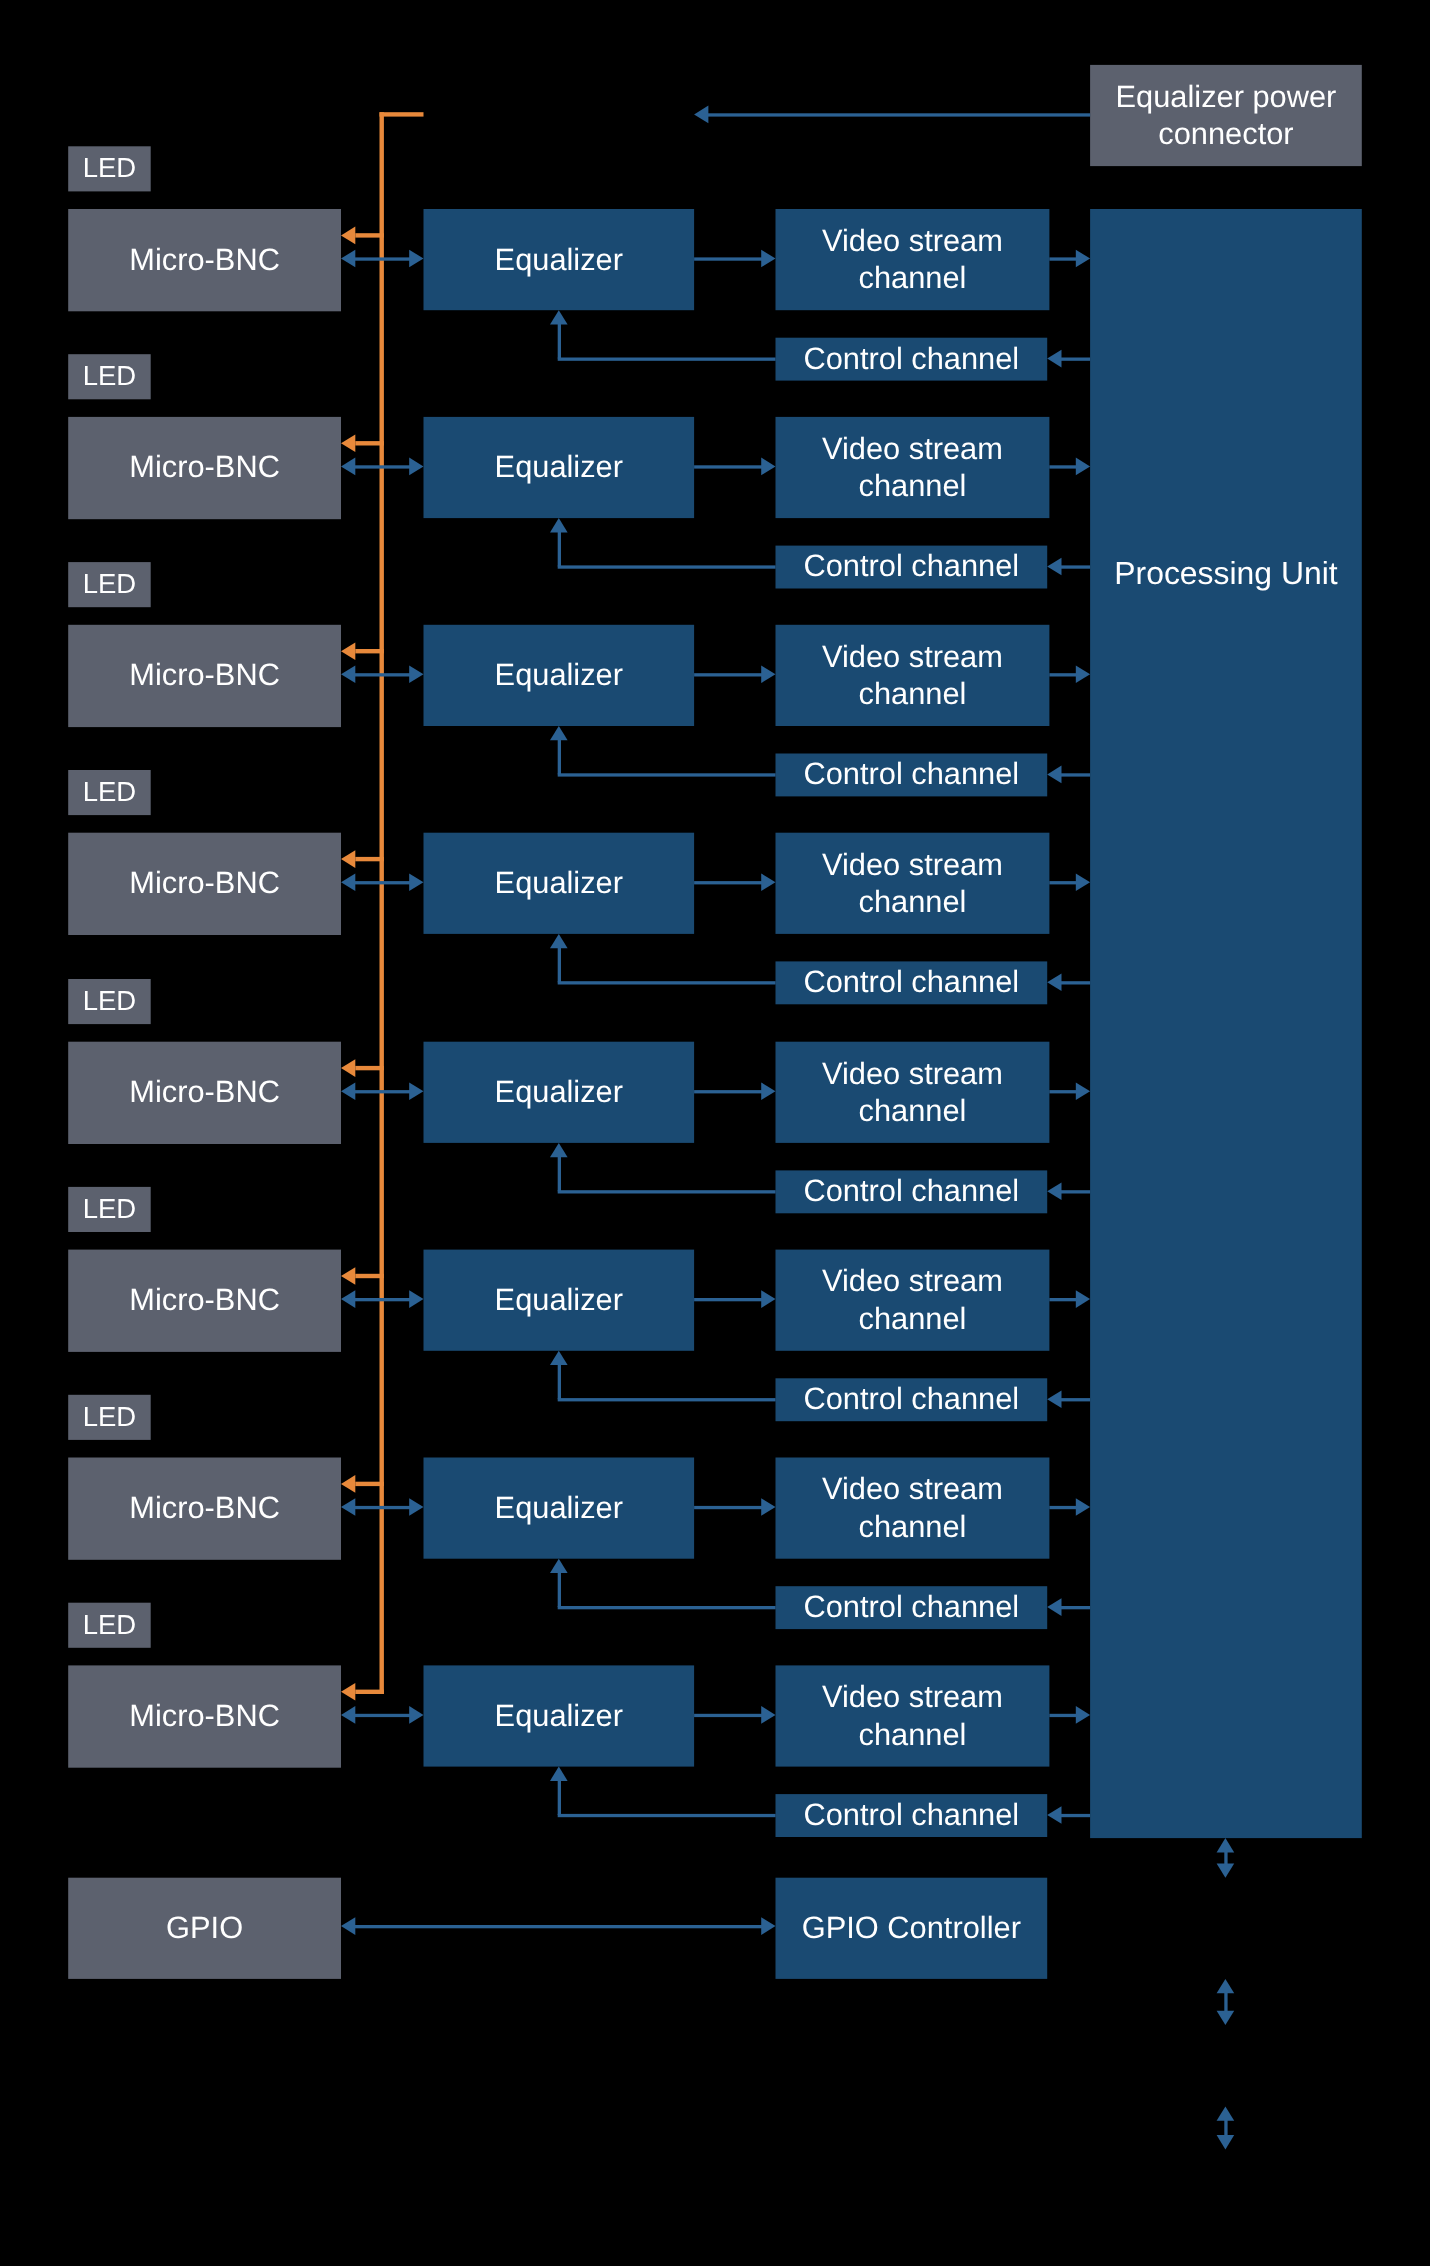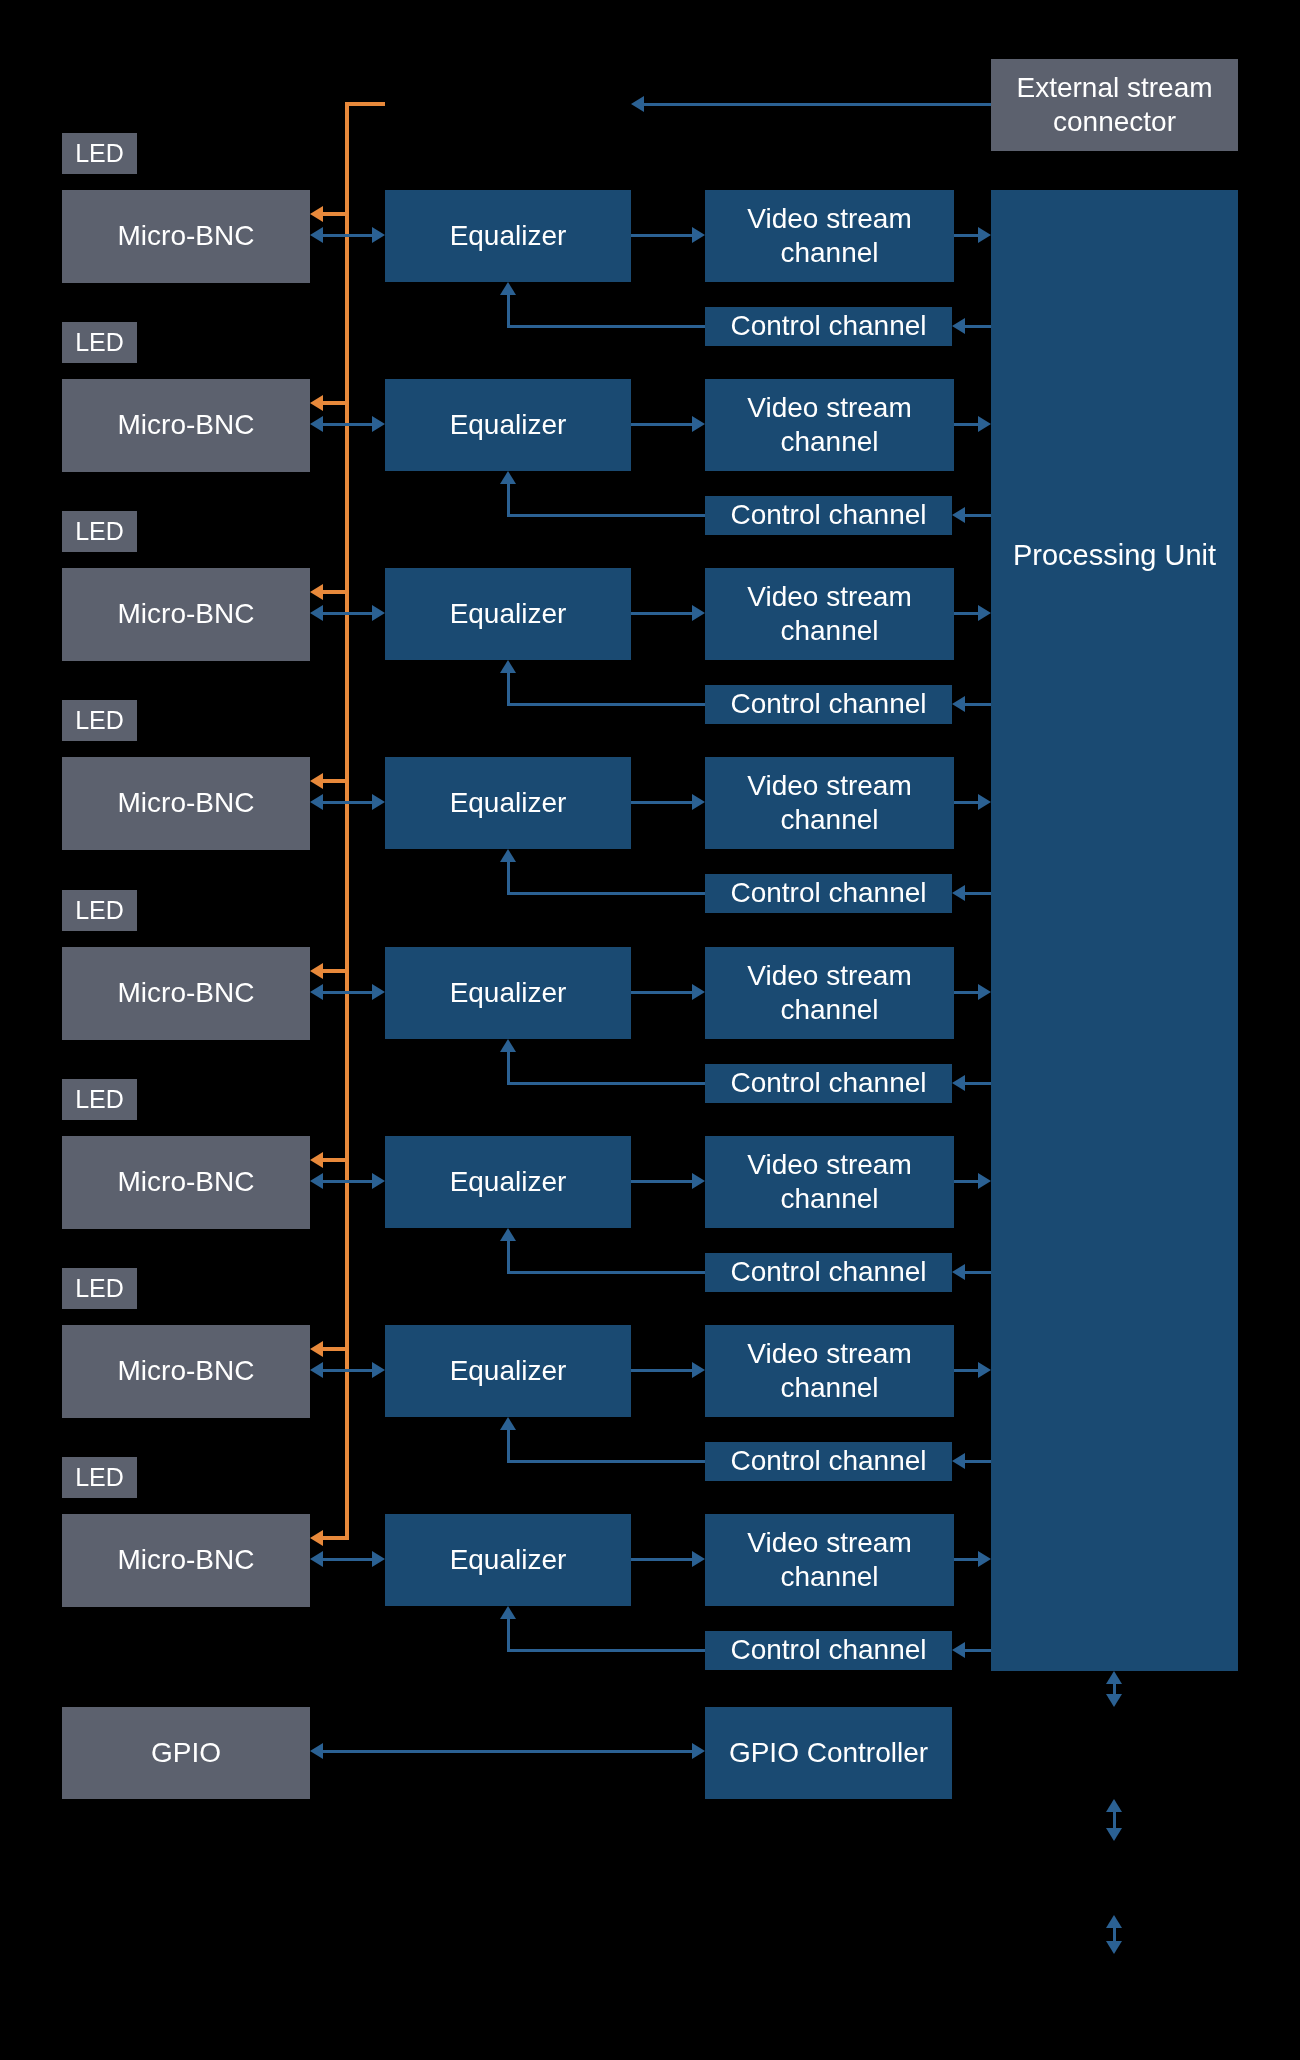--- a/index.html
+++ b/index.html
@@ -31,31 +31,31 @@
   .hline.orange{height:4px;background:var(--orange);}
   .vline.orange{width:4px;background:var(--orange);}
   .head{position:absolute;width:0;height:0;}
   .head-l{border-top:8px solid transparent;border-bottom:8px solid transparent;border-right:13px solid var(--arrow);}
   .head-r{border-top:8px solid transparent;border-bottom:8px solid transparent;border-left:13px solid var(--arrow);}
   .head-u{border-left:8px solid transparent;border-right:8px solid transparent;border-bottom:13px solid var(--arrow);}
   .head-d{border-left:8px solid transparent;border-right:8px solid transparent;border-top:13px solid var(--arrow);}
   .head-l.orange{border-right-color:var(--orange);border-top-width:8px;border-bottom-width:8px;}
   .row{position:absolute;left:0;width:1300px;height:190px;}
   .pu-label{
-    position:absolute;left:0;top:348px;width:100%;text-align:center;
+    position:absolute;left:0;top:315px;width:100%;text-align:center;
     font-size:29px;
   }
 </style>
 </head>
 <body>
 
 <div id="canvas">
 
 
-  <div class="box gray" style="left:991px;top:59px;width:247px;height:92px;">External stream connector</div>
+  <div class="box gray" style="left:991px;top:59px;width:247px;height:92px;">Equalizer power connector</div>
 
   <div class="box blue" style="left:991px;top:190px;width:247px;height:1481px;align-items:flex-start;">
     <span class="pu-label">Processing Unit</span>
   </div>
 
   <div>
     <div class="hline" style="left:643px;top:103px;width:348px;"></div>
     <div class="head head-l" style="left:631px;top:96px;"></div>
   </div>
 

